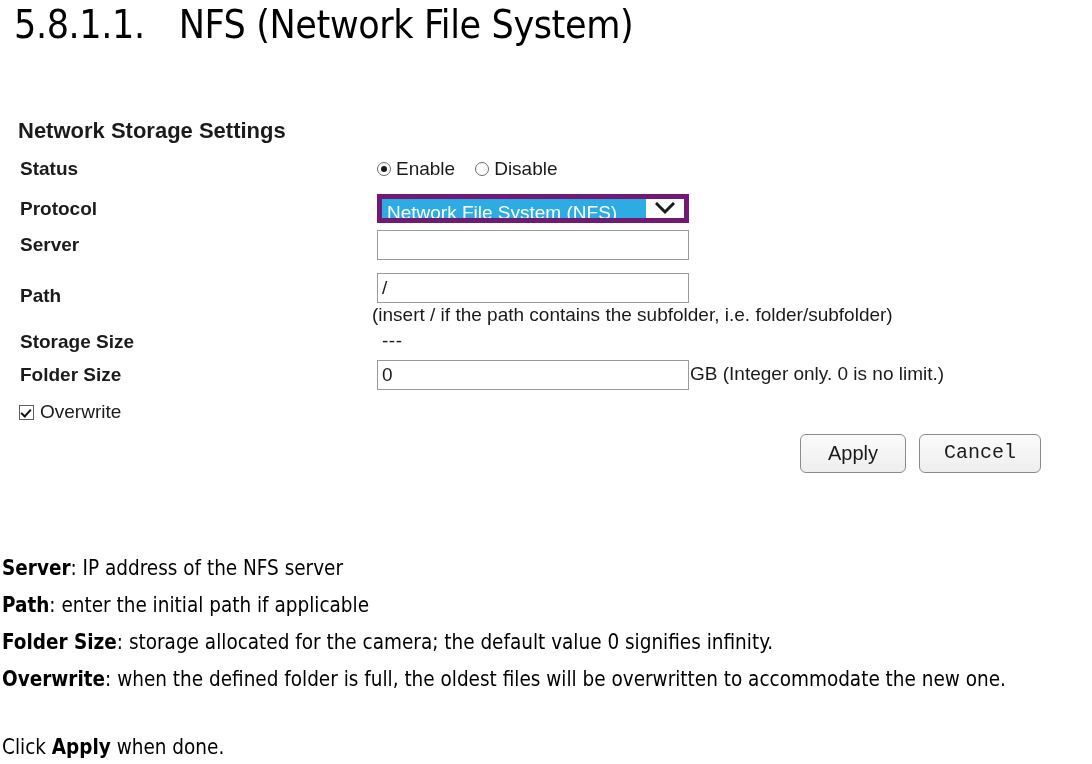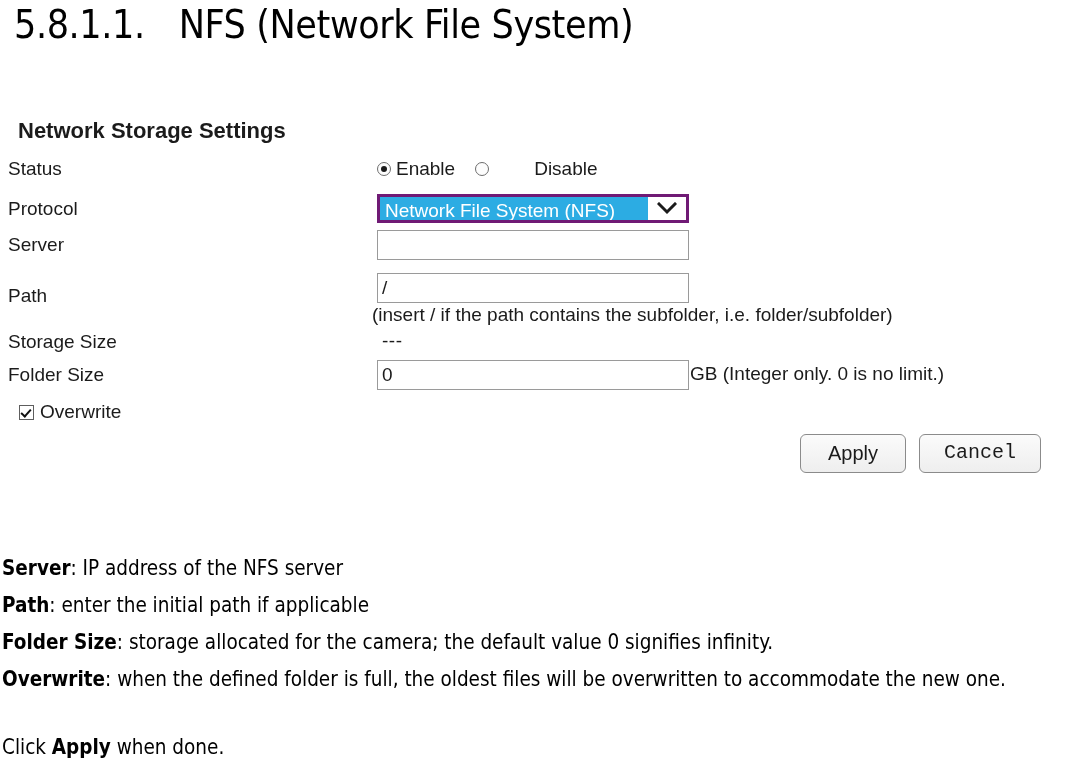--- a/index.html
+++ b/index.html
@@ -51,24 +51,24 @@
     top: 10px;
     font-size: 22px;
     line-height: 26px;
     font-weight: 700;
     color: #1b1b1b;
     white-space: nowrap;
   }
 
   .row-label {
     position: absolute;
-    left: 8px;
-    font-size: 19px;
-    line-height: 22px;
-    font-weight: 400;
+    left: 20px;
+    font-size: 19px;
+    line-height: 22px;
+    font-weight: 700;
     color: #1b1b1b;
     white-space: nowrap;
   }
   .lbl-status   { top: 50px; }
   .lbl-protocol { top: 90px; }
   .lbl-server   { top: 126px; }
   .lbl-path     { top: 177px; }
   .lbl-storage  { top: 223px; }
   .lbl-folder   { top: 256px; }
 
@@ -81,21 +81,21 @@
     align-items: flex-end;
     white-space: nowrap;
   }
   .radio-item {
     display: flex;
     align-items: center;
     font-size: 19px;
     line-height: 22px;
     color: #1b1b1b;
   }
-  .radio-item + .radio-item { margin-left: 20px; gap: 40px; }
+  .radio-item + .radio-item { margin-left: 20px; }
   .radio-dot {
     width: 14px;
     height: 14px;
     border-radius: 50%;
     border: 1px solid #6d6d6d;
     background: #fdfdfd;
     box-sizing: border-box;
     margin-right: 5px;
     position: relative;
     flex: none;
@@ -111,21 +111,21 @@
     background: #1b1b1b;
   }
 
   
   .select-box {
     position: absolute;
     left: 377px;
     top: 86px;
     width: 312px;
     height: 29px;
-    border: 3px solid #701a75;
+    border: 5px solid #701a75;
     background: #ffffff;
     box-sizing: border-box;
     display: flex;
     align-items: stretch;
   }
   .select-value {
     flex: 1 1 auto;
     background: #2cace3;
     color: #ffffff;
     font-size: 19px;

